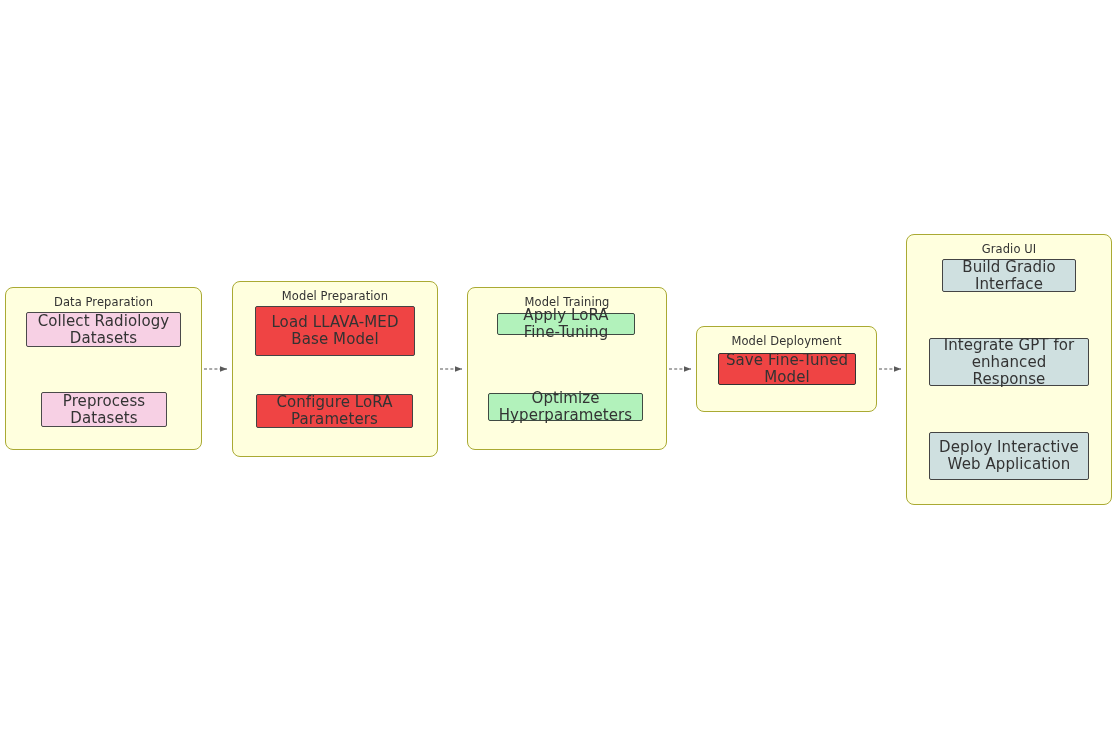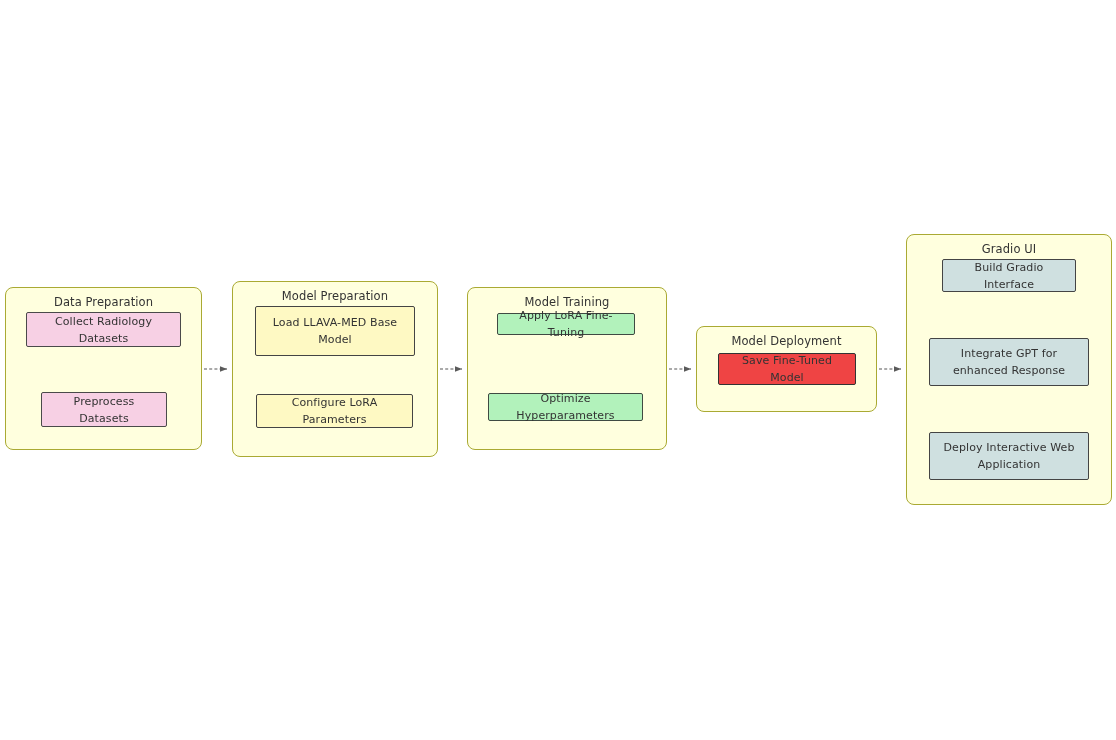--- a/index.html
+++ b/index.html
@@ -47,30 +47,30 @@
   
   .node {
     position: absolute;
     box-sizing: border-box;
     border: 1.3px solid #444444;
     border-radius: 2px;
     display: flex;
     align-items: center;
     justify-content: center;
     text-align: center;
-    font-size: 11px;
+    font-size: 15px;
     color: #333333;
     line-height: 17px;
     padding: 2px 6px;
     letter-spacing: 0.1px;
   }
   .node span { display: block; }
 
   .n-pink  { background: #f7d0e4; border-color: #4a4a4a; }
-  .n-salmon{ background: #fef9c3; border-color: #444444; }
+  .n-salmon{ background: #ef4444; border-color: #444444; }
   .n-green { background: #b2f2bb; border-color: #3f4a42; }
   .n-cyan  { background: #ef4444; border-color: #333333; }
   .n-steel { background: #cfe0e0; border-color: #444444; }
 
   
   #edges {
     position: absolute;
     left: 0;
     top: 0;
     width: 1116px;

